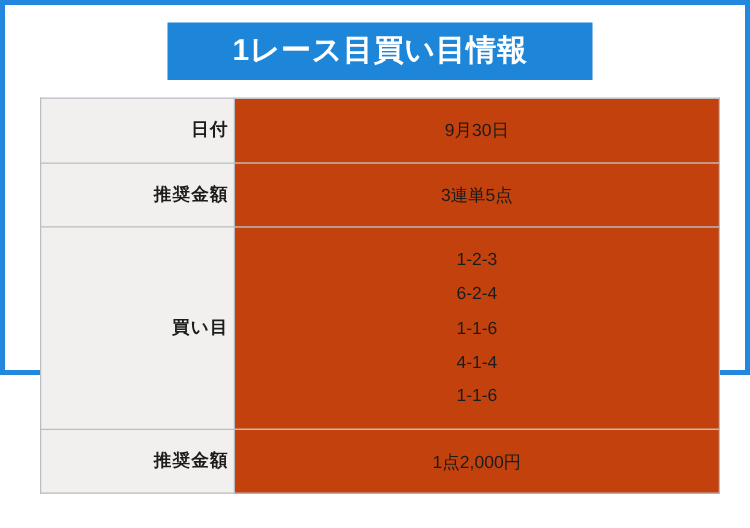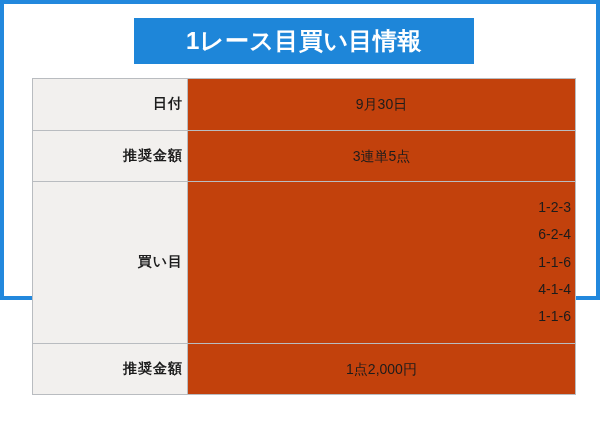--- a/index.html
+++ b/index.html
@@ -70,21 +70,20 @@
     padding: 12px 4px;
   }
   td.value {
     background: #c2410c;
     text-align: center;
     padding: 12px 4px;
     line-height: 1.9;
   }
   .lines div {
     line-height: 1.95;
-    text-align: right;
   }
   .footer-space {
     position: absolute;
     left: 0;
     bottom: 0;
     width: 100%;
     height: 18px;
   }
 </style>
 </head>

